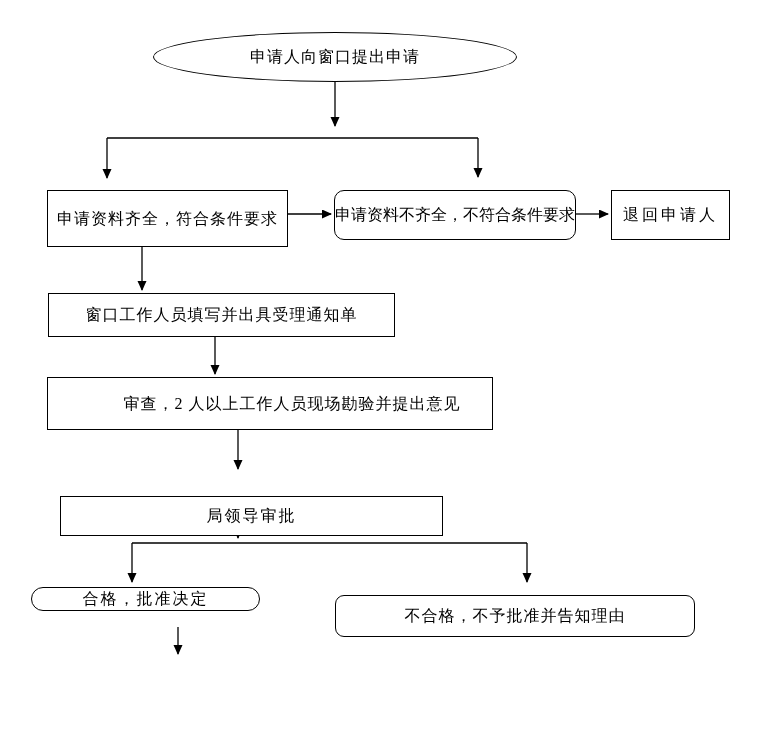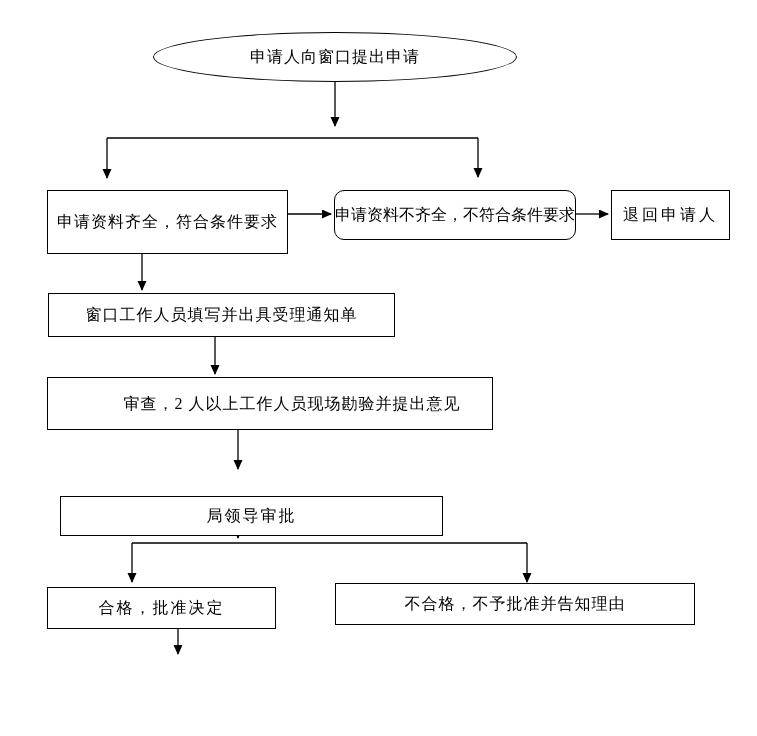--- a/index.html
+++ b/index.html
@@ -74,30 +74,30 @@
     <line x1="238" y1="512" x2="238" y2="538" marker-end="url(#arrow)"></line>
     <line x1="132" y1="543" x2="527" y2="543"></line>
     <line x1="132" y1="543" x2="132" y2="582" marker-end="url(#arrow)"></line>
     <line x1="527" y1="543" x2="527" y2="582" marker-end="url(#arrow)"></line>
 
     <line x1="178" y1="627" x2="178" y2="654" marker-end="url(#arrow)"></line>
   </svg>
 
   <div class="node terminator" style="left:153px; top:32px; width:364px; height:50px;">申请人向窗口提出申请</div>
 
-  <div class="node" style="left:47px; top:190px; width:241px; height:64px;">申请资料齐全，符合条件要求</div>
+  <div class="node" style="left:47px; top:190px; width:241px; height:57px;">申请资料齐全，符合条件要求</div>
 
   <div class="node" style="left:334px; top:190px; width:242px; height:50px; letter-spacing:0;border-radius:10px;">申请资料不齐全，不符合条件要求</div>
 
   <div class="node" style="left:611px; top:190px; width:119px; height:50px; letter-spacing:3px;">退回申请人</div>
 
   <div class="node" style="left:48px; top:293px; width:347px; height:44px;">窗口工作人员填写并出具受理通知单</div>
 
   <div class="node" style="left:47px; top:377px; width:446px; height:53px;padding-left:44px;">审查，2 人以上工作人员现场勘验并提出意见</div>
 
   <div class="node" style="left:60px; top:496px; width:383px; height:40px; letter-spacing:2px;">局领导审批</div>
 
-  <div class="node" style="left:47px; top:587px; width:229px; height:42px; letter-spacing:2px;">合格，批准决定</div>
+  <div class="node" style="left:31px; top:587px; width:229px; height:24px; letter-spacing:2px;border-radius:19px;">合格，批准决定</div>
 
-  <div class="node" style="left:335px; top:583px; width:360px; height:42px;">不合格，不予批准并告知理由</div>
+  <div class="node" style="left:335px; top:595px; width:360px; height:42px;border-radius:9px;">不合格，不予批准并告知理由</div>
 
 
 </div>
 
 </body></html>

